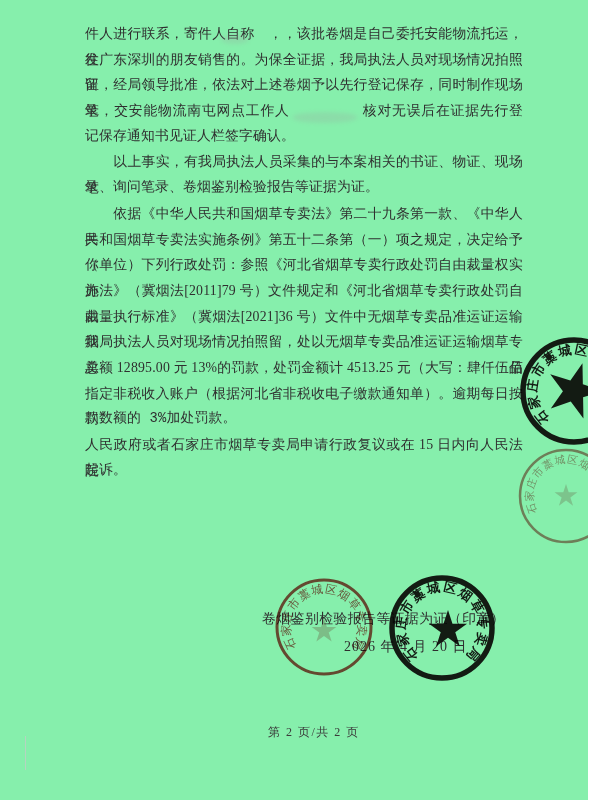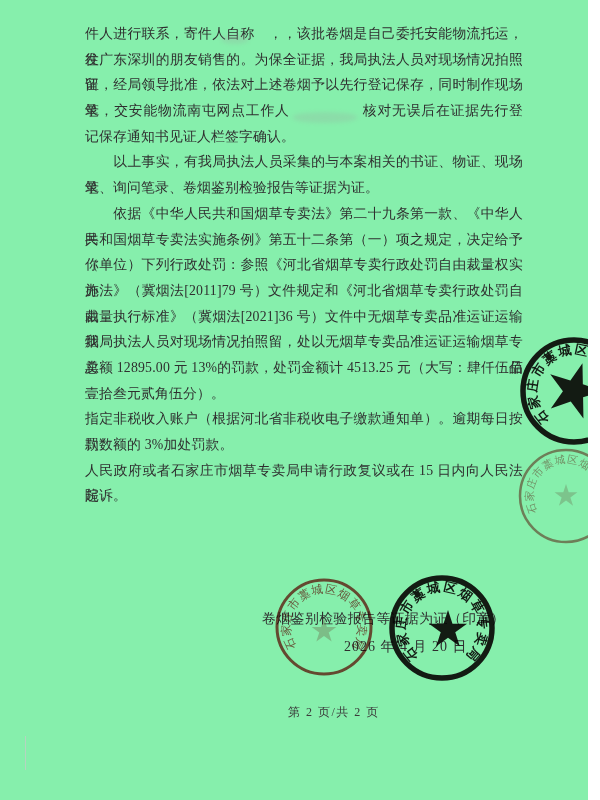--- a/index.html
+++ b/index.html
@@ -6,32 +6,32 @@
   body{
     width:600px;height:800px;background:#ffffff;overflow:hidden;position:relative;
     font-family:"Liberation Serif","DejaVu Serif",serif;
   }
   .page{position:absolute;left:0;top:0;width:588px;height:800px;background:#86efac;overflow:hidden;}
   .doc-body{
     position:absolute;left:85px;top:21px;width:438px;
     color:#2f2f2f;font-size:13.8px;line-height:25.7px;letter-spacing:0.2px;
   }
   .line{text-align:justify;text-align-last:justify;height:25.7px;overflow:visible;white-space:normal;}
-  .line.para-end{text-align-last:left;}
+  .line.para-end{text-align-last:left;font-family:Liberation Mono, monospace;}
   .sig-org{
     position:absolute;left:262px;top:610px;width:230px;
     color:#2e2e2e;font-size:13.8px;letter-spacing:0.5px;white-space:nowrap;
   }
   .sig-date{
     position:absolute;left:344px;top:638px;
     color:#2e2e2e;font-size:14px;letter-spacing:1px;white-space:nowrap;
   }
   .page-footer{
-    position:absolute;left:268px;top:704px;
-    color:#3a3a3a;font-size:12px;letter-spacing:1.5px;white-space:nowrap;margin-left:20px;
+    position:absolute;left:268px;top:724px;
+    color:#3a3a3a;font-size:12px;letter-spacing:1.5px;white-space:nowrap;
   }
   .stamp{position:absolute;mix-blend-mode:multiply;pointer-events:none;}
   .stamp-red-main{left:265px;top:568px;}
   .stamp-dark-main{left:380px;top:566px;}
   .stamp-dark-partial{left:508px;top:321px;}
   .stamp-red-partial{left:505px;top:438px;}
   .smudge{position:absolute;background:#9d9d9d;opacity:.22;filter:blur(2px);border-radius:50%;}
   .smudge-1{left:221px;top:35px;width:28px;height:9px;}
   .smudge-2{left:292px;top:112px;width:66px;height:11px;}
   .scan-edge-right{position:absolute;left:596px;top:727px;width:2px;height:73px;background:#8f8f8f;opacity:.8;}
@@ -50,21 +50,20 @@
       <div class="line para-end">记保存通知书见证人栏签字确认。</div>
       <div class="line">　　以上事实，有我局执法人员采集的与本案相关的书证、物证、现场笔</div>
       <div class="line para-end">录、询问笔录、卷烟鉴别检验报告等证据为证。</div>
       <div class="line">　　依据《中华人民共和国烟草专卖法》第二十九条第一款、《中华人民</div>
       <div class="line">共和国烟草专卖法实施条例》第五十二条第（一）项之规定，决定给予你</div>
       <div class="line">（单位）下列行政处罚：参照《河北省烟草专卖行政处罚自由裁量权实施</div>
       <div class="line">办法》（冀烟法[2011]79 号）文件规定和《河北省烟草专卖行政处罚自由</div>
       <div class="line">裁量执行标准》（冀烟法[2021]36 号）文件中无烟草专卖品准运证运输烟</div>
       <div class="line">我局执法人员对现场情况拍照留，处以无烟草专卖品准运证运输烟草专卖品</div>
       <div class="line">总额 12895.00 元 13%的罚款，处罚金额计 4513.25 元（大写：肆仟伍佰</div>
-      <div class="line para-end">壹拾叁元贰角伍分）。</div>
       <div class="line">指定非税收入账户（根据河北省非税收电子缴款通知单）。逾期每日按罚</div>
       <div class="line para-end">款数额的 3%加处罚款。</div>
       <div class="line">人民政府或者石家庄市烟草专卖局申请行政复议或在 15 日内向人民法院</div>
       <div class="line para-end">起诉。</div>
     </div>
 
   <div class="smudge smudge-1"></div>
   <div class="smudge smudge-2"></div>
 
   <div class="sig-org">卷烟鉴别检验报告等证据为证（印章）</div>

